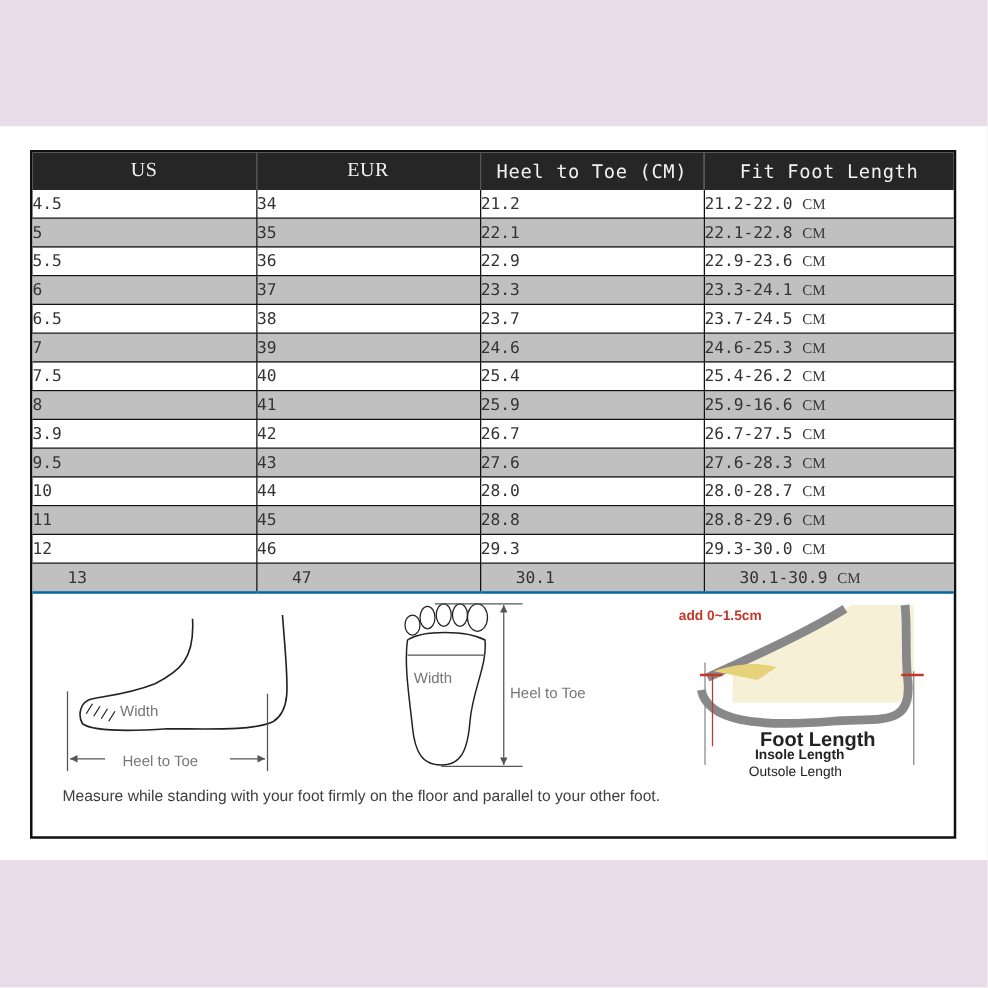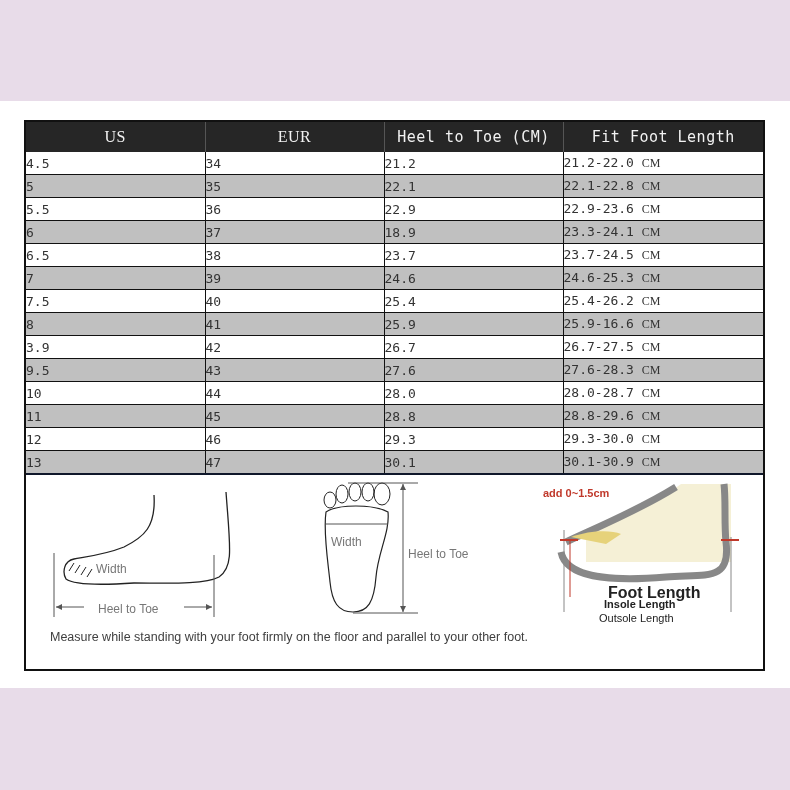--- a/index.html
+++ b/index.html
@@ -28,21 +28,21 @@
     border-right: 1px solid #555; letter-spacing: 0.5px;
   }
   table.size th.mono { font-family: "DejaVu Sans Mono", monospace; font-size: 15px; }
   table.size th:last-child { border-right: none; }
   table.size td {
     height: 22px; padding: 0; font-size: 13px; color: #333;
     border-right: 1px solid #111; border-bottom: 1px solid #111;
   }
   table.size td:last-child { border-right: none; }
   table.size tr.alt td { background: #c0c0c0; }
-  table.size tr:last-child td { border-bottom: 2px solid #0f172a; }
+  table.size tr:last-child td { border-bottom: 2px solid #0369a1; padding-left: 28px; }
   .unit { font-family: "Liberation Serif", serif; font-size: 12px; margin-top: 44px; }
 
   .diagrams { position: absolute; left: 0; top: 345px; width: 737px; height: 200px; }
   .diag { position: absolute; }
   .lbl { position: absolute; color: #777; font-size: 12px; }
   .note {
     position: absolute; left: 24px; top: 163px; font-size: 12.5px; color: #404040;
   }
 </style>
 </head>
@@ -81,21 +81,21 @@
         </tr>
         <tr>
           <td><span>5.5</span></td>
           <td><span>36</span></td>
           <td><span>22.9</span></td>
           <td><span>22.9-23.6</span> <span class="unit">CM</span></td>
         </tr>
         <tr class="alt">
           <td><span>6</span></td>
           <td><span>37</span></td>
-          <td><span>18.9</span></td>
+          <td><span>23.3</span></td>
           <td><span>23.3-24.1</span> <span class="unit">CM</span></td>
         </tr>
         <tr>
           <td><span>6.5</span></td>
           <td><span>38</span></td>
           <td><span>23.7</span></td>
           <td><span>23.7-24.5</span> <span class="unit">CM</span></td>
         </tr>
         <tr class="alt">
           <td><span>7</span></td>

